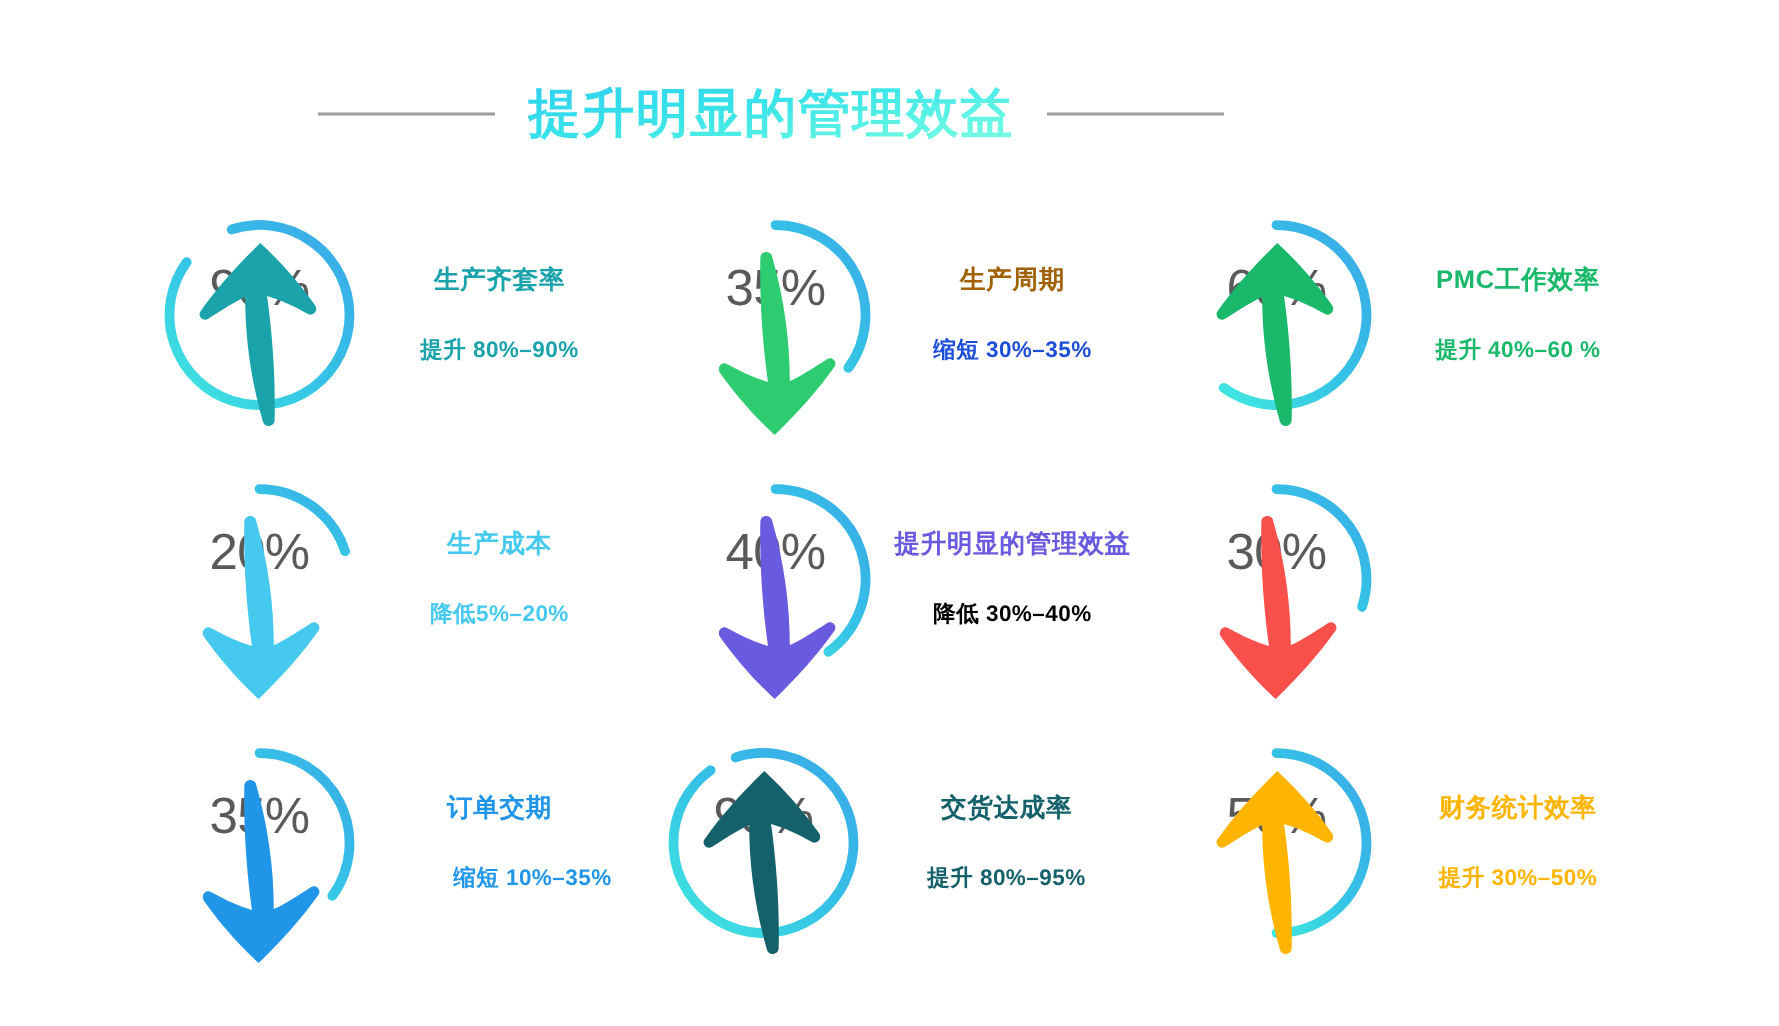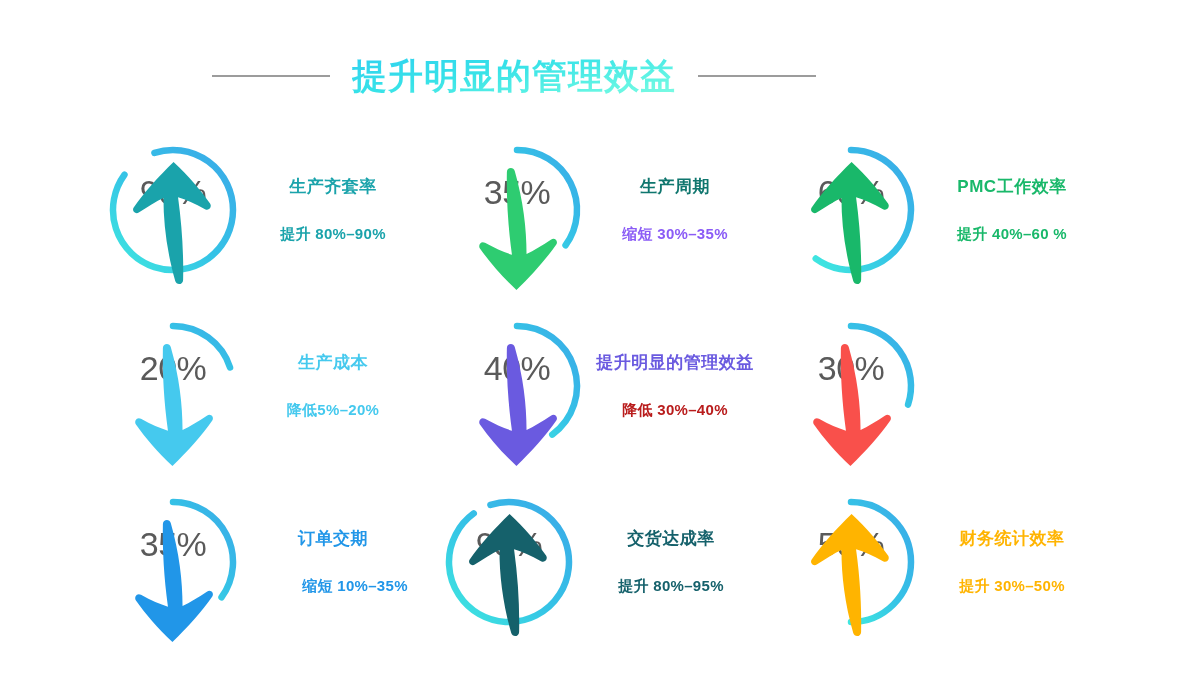--- a/index.html
+++ b/index.html
@@ -193,22 +193,22 @@
       <path fill="#2ecc71" d="M13.1 1.6 C10.4 4.2 7.9 7.0 6.0 9.7 C5.6 10.3 6.3 11.0 6.9 10.6
         C8.6 9.5 10.0 8.6 11.3 8.0 C11.3 12.6 11.9 17.5 13.4 22.8 C13.6 23.6 14.8 23.5 14.8 22.6
         C14.9 18.0 14.6 13.0 13.9 7.9 C15.3 8.3 16.9 9.0 18.7 10.0 C19.4 10.4 20.0 9.6 19.6 9.0
         C17.9 6.6 15.8 4.1 13.1 1.6 Z"></path>
       </g>
     </svg>
           </div>
         </div>
       </div>
       <div class="texts">
-        <div class="metric-title" style="color: #0f766e;">生产周期</div>
-        <div class="metric-sub" style="color: #8b5cf6;">缩短 30%–35%</div>
+        <div class="metric-title" style="color: #a16207;">生产周期</div>
+        <div class="metric-sub" style="color: #1d4ed8;">缩短 30%–35%</div>
       </div>
     </div>
     <div class="card c2">
       <div class="dial">
     <svg viewBox="0 0 146 146">
       <defs>
         <linearGradient id="g2" x1="1" y1="0" x2="0.05" y2="1">
           <stop offset="0%" stop-color="#3aa9e8"></stop>
           <stop offset="55%" stop-color="#35c3e6"></stop>
           <stop offset="100%" stop-color="#3fe6e0"></stop>
@@ -285,21 +285,21 @@
         C8.6 9.5 10.0 8.6 11.3 8.0 C11.3 12.6 11.9 17.5 13.4 22.8 C13.6 23.6 14.8 23.5 14.8 22.6
         C14.9 18.0 14.6 13.0 13.9 7.9 C15.3 8.3 16.9 9.0 18.7 10.0 C19.4 10.4 20.0 9.6 19.6 9.0
         C17.9 6.6 15.8 4.1 13.1 1.6 Z"></path>
       </g>
     </svg>
           </div>
         </div>
       </div>
       <div class="texts">
         <div class="metric-title" style="color: rgb(106, 90, 224);">提升明显的管理效益</div>
-        <div class="metric-sub" style="color: #b91c1c;">降低 30%–40%</div>
+        <div class="metric-sub" style="color: #000000;">降低 30%–40%</div>
       </div>
     </div>
     <div class="card c5">
       <div class="dial">
     <svg viewBox="0 0 146 146">
       <defs>
         <linearGradient id="g5" x1="1" y1="0" x2="0.05" y2="1">
           <stop offset="0%" stop-color="#3aa9e8"></stop>
           <stop offset="55%" stop-color="#35c3e6"></stop>
           <stop offset="100%" stop-color="#3fe6e0"></stop>

